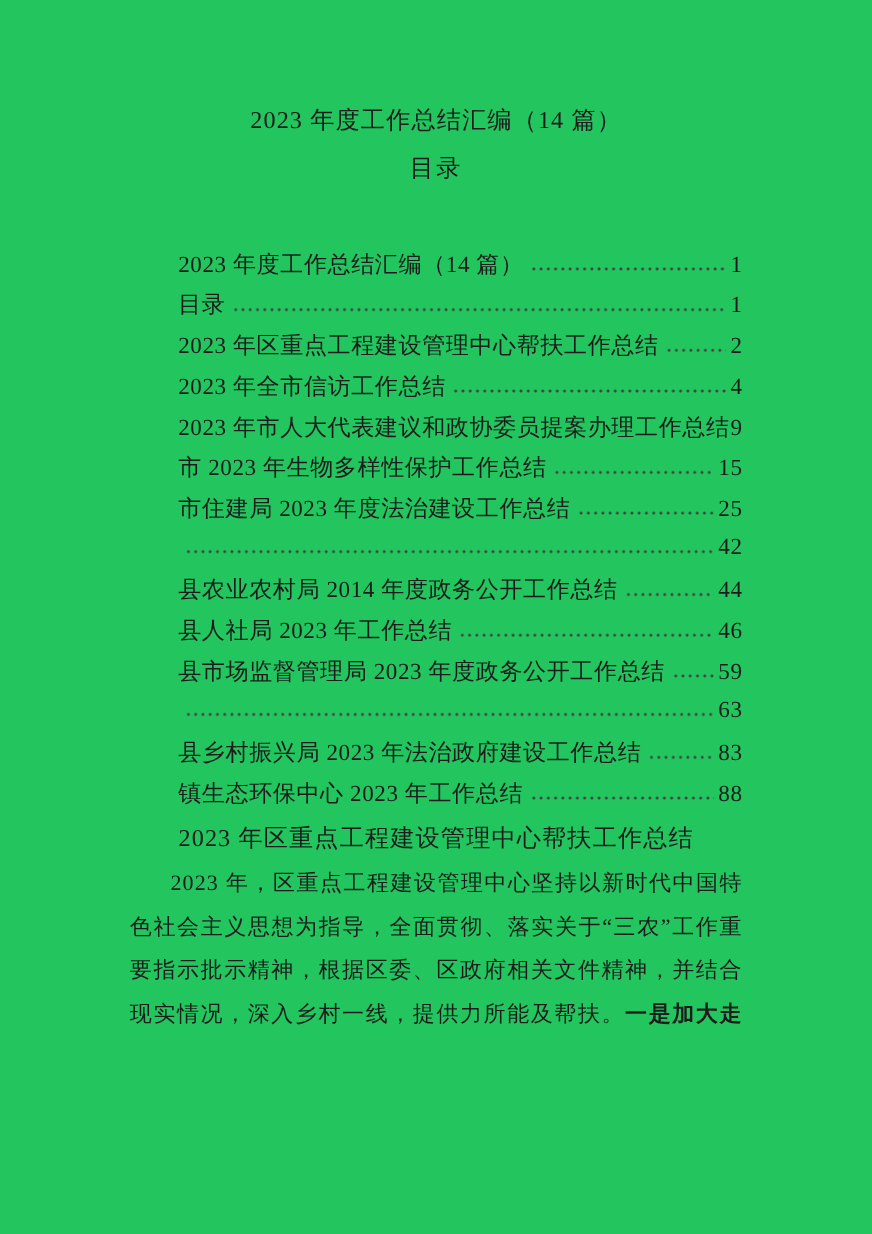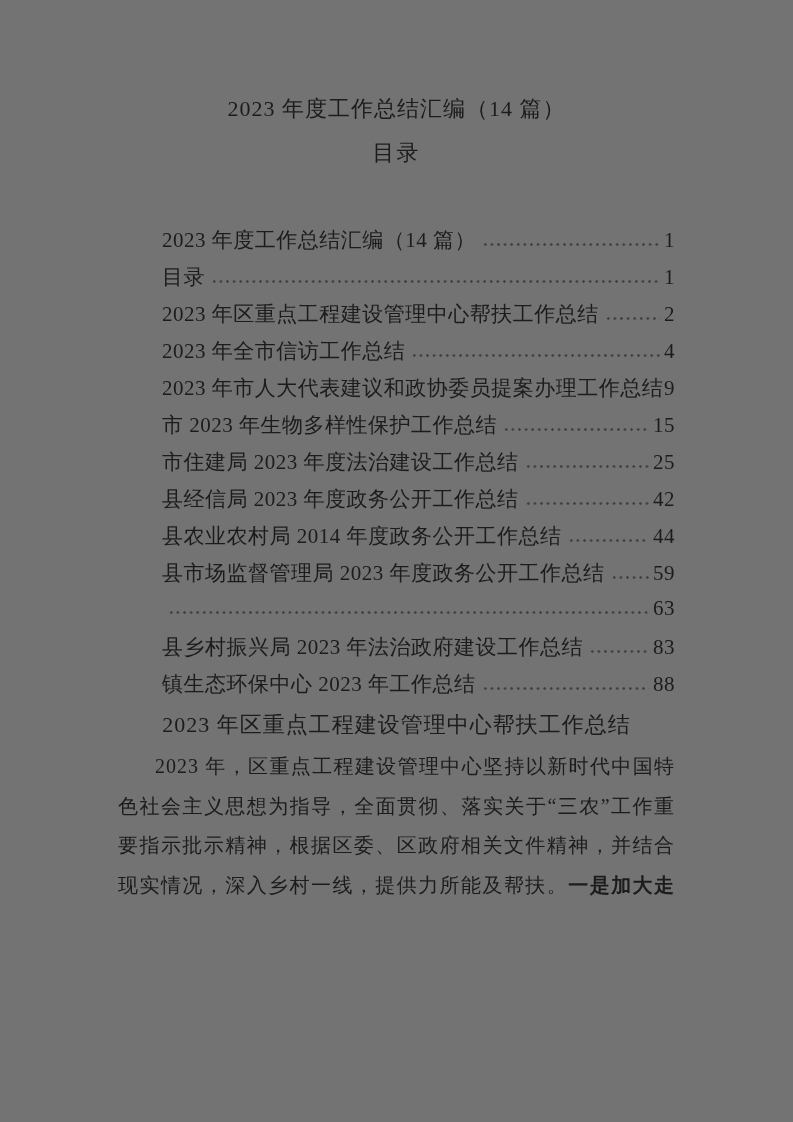--- a/index.html
+++ b/index.html
@@ -4,21 +4,21 @@
 <style>
   html, body {
     margin: 0;
     padding: 0;
     background: #ffffff;
   }
   .page {
     position: relative;
     width: 793px;
     height: 1122px;
-    background: #737373;
+    background: #22c55e;
     overflow: hidden;
     font-family: "Liberation Serif", "DejaVu Serif", serif;
     color: #1c1c1c;
   }
   .doc-title {
     padding-top: 94px;
     text-align: center;
     font-size: 22px;
     line-height: 30px;
     letter-spacing: 1px;
@@ -134,31 +134,35 @@
     </div>
 
 
     <div class="toc-row">
       <span class="toc-text">市住建局 2023 年度法治建设工作总结</span>
       <span class="leader"></span>
       <span class="toc-page">25</span>
     </div>
 
     <div class="toc-row">
-      <span class="toc-text">县经信局 2023 年度政务公开工作总结</span>
       <span class="leader"></span>
       <span class="toc-page">42</span>
     </div>
 
     <div class="toc-row">
       <span class="toc-text">县农业农村局 2014 年度政务公开工作总结</span>
       <span class="leader"></span>
       <span class="toc-page">44</span>
     </div>
 
+    <div class="toc-row">
+      <span class="toc-text">县人社局 2023 年工作总结</span>
+      <span class="leader"></span>
+      <span class="toc-page">46</span>
+    </div>
 
     <div class="toc-row">
       <span class="toc-text">县市场监督管理局 2023 年度政务公开工作总结</span>
       <span class="leader"></span>
       <span class="toc-page">59</span>
     </div>
 
     <div class="toc-row">
       <span class="leader"></span>
       <span class="toc-page">63</span>

